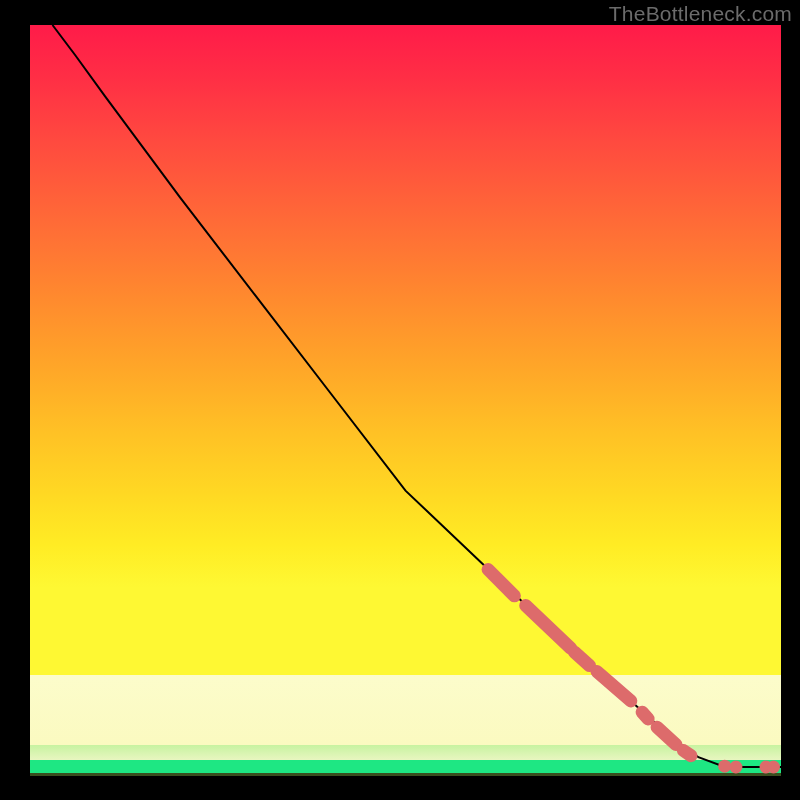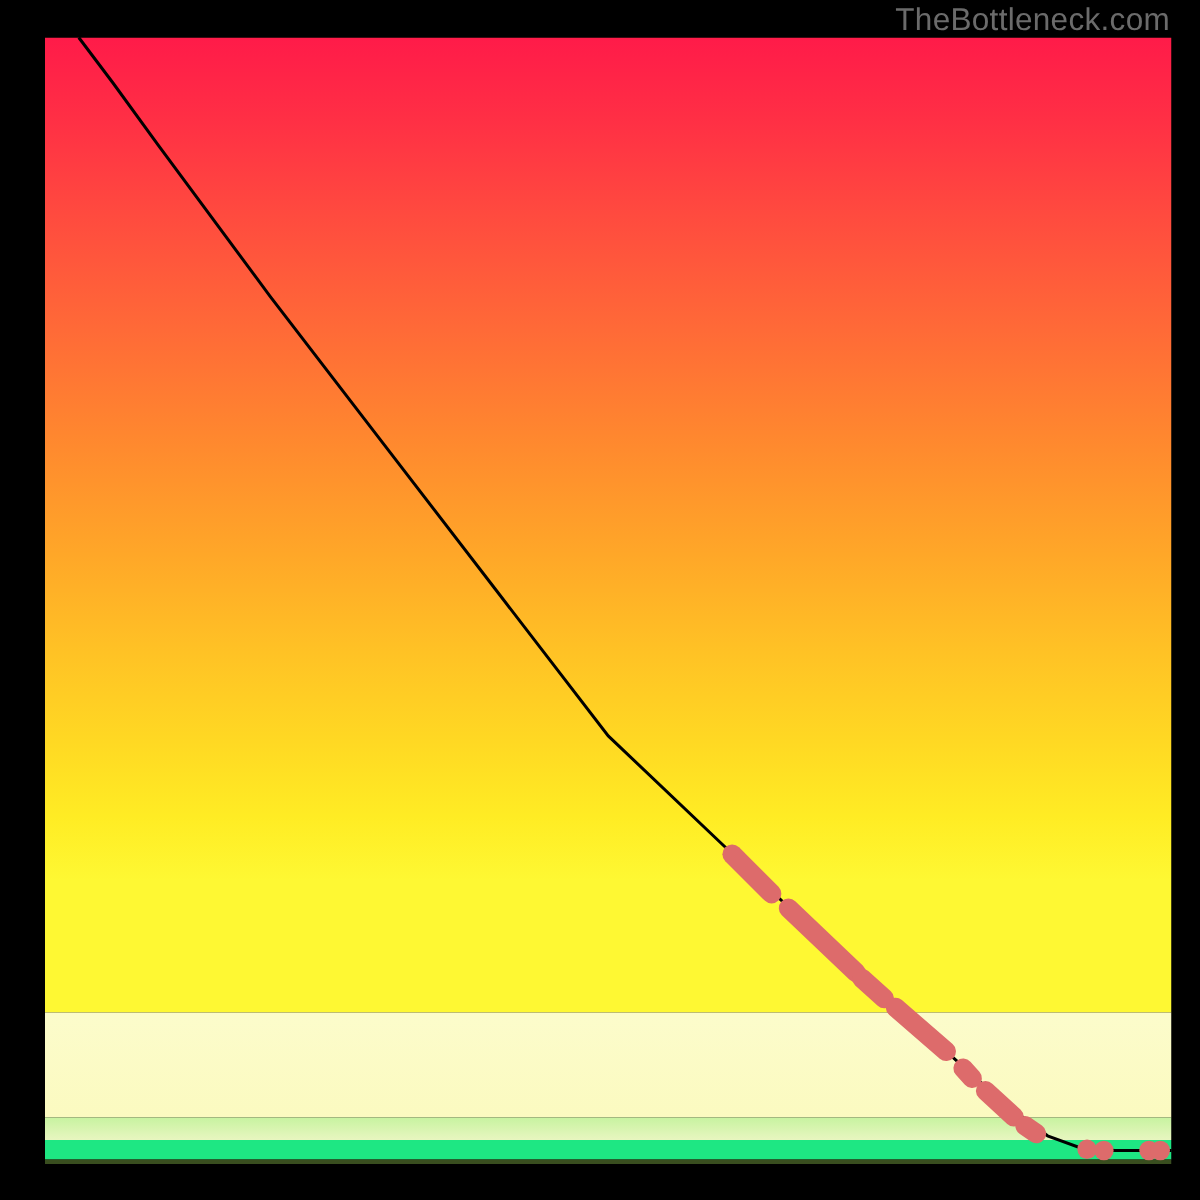--- a/index.html
+++ b/index.html
@@ -13,21 +13,21 @@
   }
   .stage {
     position: relative;
     width: 800px;
     height: 800px;
     background: #000;
   }
   .watermark {
     position: absolute;
     top: 2px;
-    right: 20px;
+    right: 8px;
     font-size: 21px;
     font-weight: 500;
     color: #6b6b6b;
     letter-spacing: 0.2px;
     z-index: 10;
   }
   .plot-area-wrapper {
     position: absolute;
     left: 0;
     top: 0;

